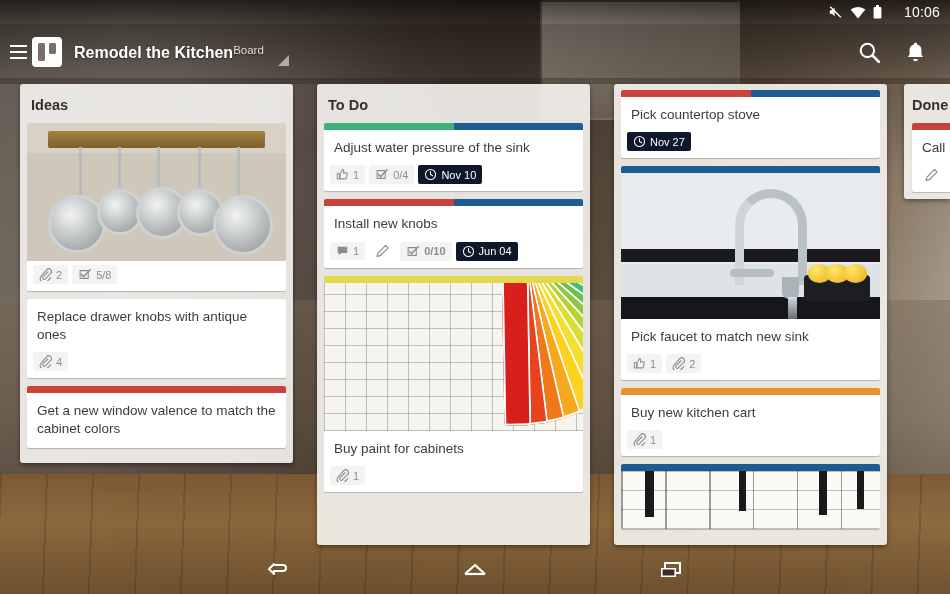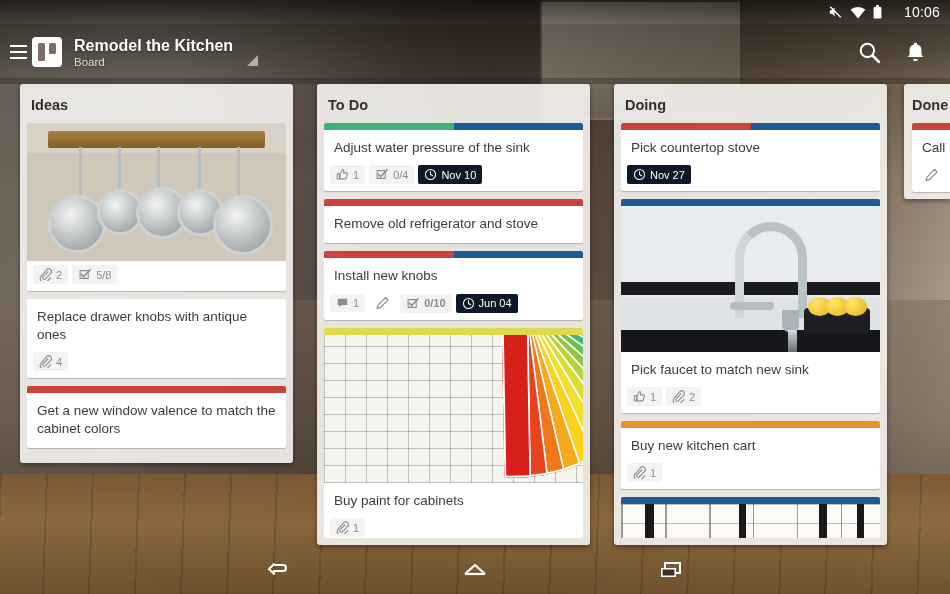--- a/index.html
+++ b/index.html
@@ -65,21 +65,21 @@
   }
   #hamburger { width: 26px; display: flex; flex-direction: column; gap: 4px; align-items: center; cursor: pointer; padding-left: 2px;}
   #hamburger span { display: block; width: 17px; height: 2px; background: #fff; }
   #logo {
     width: 30px; height: 30px; background: #fff; border-radius: 4px;
     margin-left: 2px; margin-right: 12px; position: relative; flex: none;
   }
   #logo i { position: absolute; background: #7b6e66; border-radius: 1.5px; display: block; }
   #logo i.l { left: 6px; top: 6px; width: 7px; height: 18px; }
   #logo i.r { left: 17px; top: 6px; width: 7px; height: 11px; }
-  #title-wrap { display: flex; flex-direction: column; justify-content: center; }
+  #title-wrap { display: flex; justify-content: center; }
   #board-title { color: #fff; font-size: 16px; font-weight: bold; line-height: 19px; text-shadow: 0 1px 2px rgba(0,0,0,.5); }
   #board-sub { color: #e2ddd6; font-size: 11.5px; line-height: 14px; text-shadow: 0 1px 2px rgba(0,0,0,.5); }
   #board-caret {
     width: 0; height: 0; margin-left: 14px; margin-top: 16px;
     border-left: 11px solid transparent; border-bottom: 11px solid rgba(255,255,255,.55);
   }
   #toolbar-spacer { flex: 1; }
   .tb-btn { width: 46px; height: 46px; display: flex; align-items: center; justify-content: center; cursor: pointer; }
 
   
@@ -353,28 +353,20 @@
             <span class="badge due">
               <svg width="13" height="13" viewBox="0 0 16 16">
                   <circle cx="8" cy="8" r="6.2" fill="none" stroke="#fff" stroke-width="1.3"></circle>
                   <path d="M8 4.4V8l2.6 1.6" fill="none" stroke="#fff" stroke-width="1.3" stroke-linecap="round"></path>
                 </svg>
               <b style="font-weight:normal">Nov 10</b>
             </span>
           </div>
         </div>
 
-        <div class="card">
-          <div class="labels">
-            <span style="background:#c9433c"></span>
-          </div>
-          <div class="card-body" style="padding-bottom:10px">
-            <div class="card-title">Remove old refrigerator and stove</div>
-          </div>
-        </div>
 
         <div class="card">
           <div class="labels">
             <span style="background:#c9433c"></span>
             <span style="background:#1c5c93"></span>
           </div>
           <div class="card-body">
             <div class="card-title">Install new knobs</div>
           </div>
           <div class="badges">
@@ -438,21 +430,20 @@
                 </svg>
               <b style="font-weight:normal">1</b>
             </span>
           </div>
         </div>
 
       </div>
     </div>
 
     <div class="list" style="height:100%">
-      <div class="list-title">Doing</div>
       <div class="list-cards">
 
         <div class="card">
           <div class="labels">
             <span style="background:#c9433c"></span>
             <span style="background:#1c5c93"></span>
           </div>
           <div class="card-body">
             <div class="card-title">Pick countertop stove</div>
           </div>

